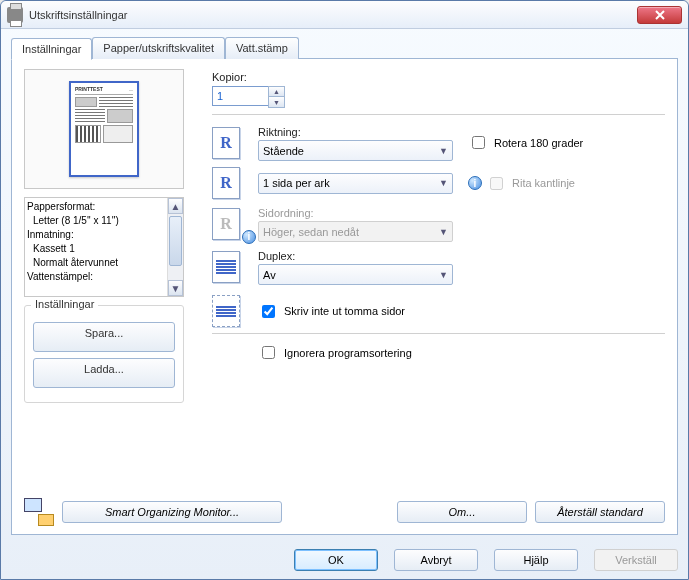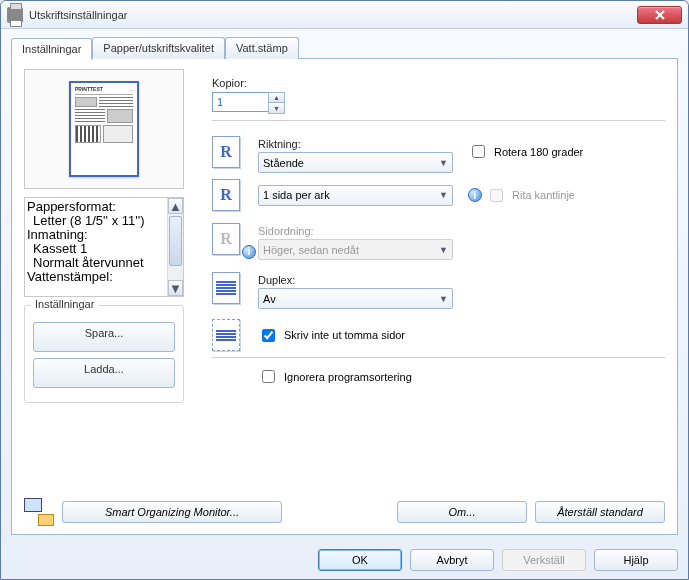--- a/index.html
+++ b/index.html
@@ -112,21 +112,21 @@
   .preview .page .hdr{height:8px;border-bottom:1px solid #aaa; display:flex; justify-content:space-between;}
   .preview .page .hdr b{font-size:5px;color:#333;}
   .preview .page .row{display:flex;gap:2px;}
   .preview .page .box{background:#ccc;border:1px solid #999;}
   .preview .page .txt{background:repeating-linear-gradient(#777 0 1px,transparent 1px 3px);}
   .info-list {
     border:1px solid #c8c8c8;
     width:160px; height:100px;
     display:flex;
     background:#fff;
-    font-size:13px;
+    font-size:10px;
     margin-bottom:4px;
     justify-content:center;
   }
   .info-list .list-body { flex:1; padding:2px 2px; overflow:hidden; line-height:14px; }
   .info-list .scrollbar {
     width:16px; background:#eef0f4; border-left:1px solid #ddd;
     display:flex; flex-direction:column;
   }
   .sb-btn{height:16px;background:linear-gradient(#fdfdfe,#dbe4f0);border:1px solid #b6c2d6;display:flex;align-items:center;justify-content:center;color:#557;}
   .sb-track{flex:1;position:relative;}
@@ -149,21 +149,21 @@
     background:linear-gradient(#fdfdfe,#e6edf5);
     border:1px solid #9fb6d4;
     border-radius:3px;
     color:#333;
     cursor:pointer;
     text-align:center;
     line-height:20px;
   }
   .right-col { flex:1; padding-left:18px; }
   .field-row { display:flex; align-items:center; margin:3px 0 6px 0; min-height:22px; }
-  .field-label { display:block; margin-top:8px; margin-bottom:2px; color:#222; }
+  .field-label { display:block; margin-top:2px; margin-bottom:2px; color:#222; }
   .spinner {
     display:flex; align-items:stretch;
   }
   .spinner input{
     width:56px; height:20px; border:1px solid #7a9ccf; border-right:none;
     padding:1px 4px; font-size:11px; color:#1560d0; background:#fff;
   }
   .spinner .spin-btns{display:flex;flex-direction:column;border:1px solid #9fb6d4;}
   .spinner .sbn{width:15px;height:10px;background:linear-gradient(#fdfdfe,#dde6f2);display:flex;align-items:center;justify-content:center;font-size:7px;color:#557;}
   .spinner .sbn:first-child{border-bottom:1px solid #9fb6d4;}
@@ -209,21 +209,21 @@
   .som-icon .prn{width:16px;height:12px;background:#ffd070;border:1px solid #b78a20;position:absolute;right:0;bottom:0;}
   .wide-btn{flex:0 0 220px;}
   .spacer{flex:1;}
   .std-btn{
     width:130px; height:22px;
     background:linear-gradient(#fdfdfe,#e6edf5);
     border:1px solid #9fb6d4; border-radius:3px;
     text-align:center; line-height:20px; cursor:pointer;font-style:italic;
   }
   .dlg-buttons{
-    display:flex; justify-content:flex-end; gap:8px;
+    display:flex; justify-content:flex-end; gap:16px;
     padding:8px 10px;
   }
   .dlg-btn{
     width:84px; height:22px;
     background:linear-gradient(#fdfdfe,#e6edf5);
     border:1px solid #9fb6d4; border-radius:3px;
     text-align:center; line-height:20px; cursor:pointer;
   }
   .dlg-btn.default{
     border:1px solid #3c7fb1;
@@ -422,16 +422,16 @@
         <div class="spacer"></div>
         <div class="std-btn">Om...</div>
         <div class="std-btn">Återställ standard</div>
       </div>
     </div>
   </div>
 
   <div class="dlg-buttons">
     <div class="dlg-btn default">OK</div>
     <div class="dlg-btn">Avbryt</div>
+    <div class="dlg-btn">Hjälp</div>
     <div class="dlg-btn disabled">Verkställ</div>
-    <div class="dlg-btn">Hjälp</div>
   </div>
 </div>
 
 </body></html>

